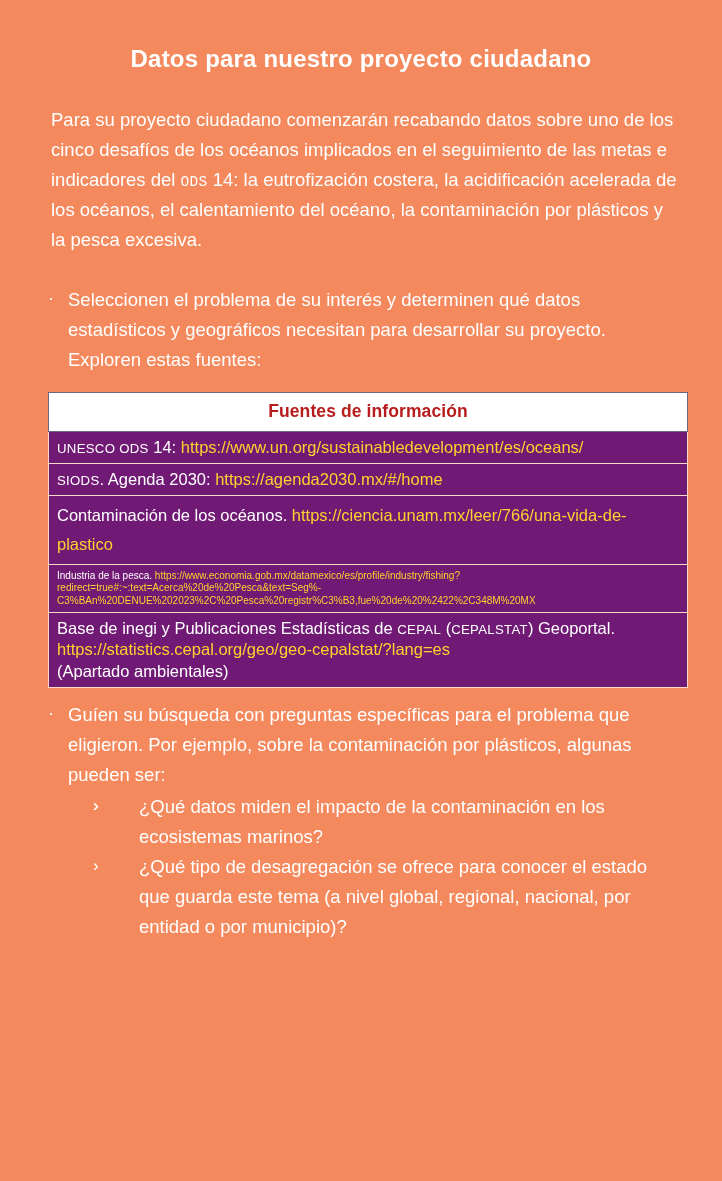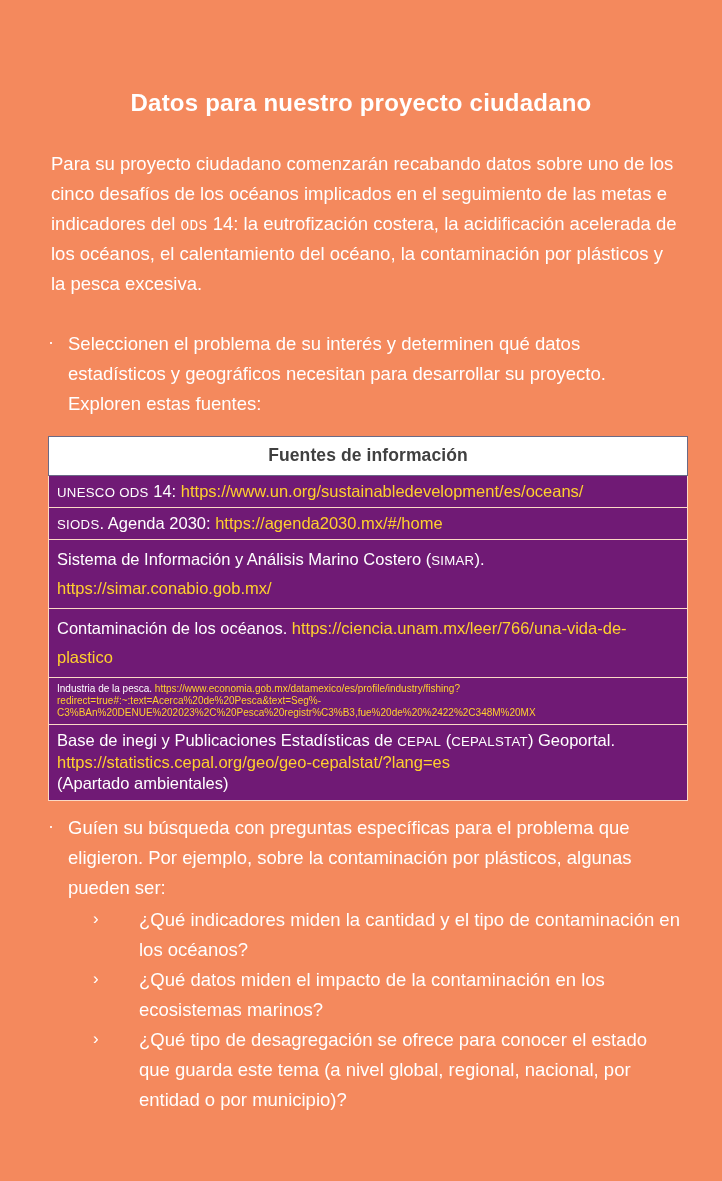--- a/index.html
+++ b/index.html
@@ -22,21 +22,20 @@
 
   
   .title {
     color: #FFFFFF;
     font-size: 24px;
     font-weight: bold;
     text-align: center;
     letter-spacing: 0.2px;
     padding: 45px 40px 0 40px;
     line-height: 1.2;
-    margin-top: 44px;
   }
 
   
   .intro {
     color: #FFFFFF;
     font-size: 18.5px;
     line-height: 1.62;
     padding: 31px 42px 0 51px;
     text-align: left;
   }
@@ -69,21 +68,21 @@
   .table-wrap {
     margin: 17px 34px 0 48px;
   }
   .tbl {
     width: 100%;
     border-collapse: collapse;
     table-layout: fixed;
   }
   .tbl th {
     background: #FFFFFF;
-    color: #404040;
+    color: #b91c1c;
     font-size: 17.5px;
     font-weight: bold;
     text-align: center;
     padding: 8px 6px 9px 6px;
     border: 1px solid #6A6A86;
     letter-spacing: 0.1px;
   }
   .tbl td {
     background: #701a75;
     color: #FFFFFF;
@@ -155,25 +154,20 @@
       </thead>
       <tbody>
         <tr>
           <td>
             <span class="sc">UNESCO ODS</span><span> 14: </span><span class="url">https://www.un.org/sustainabledevelopment/es/oceans/</span>
           </td>
         </tr>
         <tr>
           <td>
             <span class="sc">SIODS</span><span>. Agenda 2030: </span><span class="url">https://agenda2030.mx/#/home</span>
-          </td>
-        </tr>
-        <tr>
-          <td class="loose">
-            <span>Sistema de Información y Análisis Marino Costero (</span><span class="sc">SIMAR</span><span>). </span><span class="url">https://simar.conabio.gob.mx/</span>
           </td>
         </tr>
         <tr>
           <td class="loose">
             <span>Contaminación de los océanos. </span><span class="url">https://ciencia.unam.mx/leer/766/una-vida-de-plastico</span>
           </td>
         </tr>
         <tr>
           <td class="tight">
             <span>Industria de la pesca. </span><span class="url">https://www.economia.gob.mx/datamexico/es/profile/industry/fishing?redirect=true#:~:text=Acerca%20de%20Pesca&amp;text=Seg%-C3%BAn%20DENUE%202023%2C%20Pesca%20registr%C3%B3,fue%20de%20%2422%2C348M%20MX</span>
@@ -189,21 +183,20 @@
   </div>
 
   <div class="bullet-block2">
     <div class="bullet">
       <span class="dot">·</span>
       <span>Guíen su búsqueda con preguntas específicas para el problema que eligieron. Por ejemplo, sobre la contaminación por plásticos, algunas pueden ser:</span>
     </div>
     <div class="sub-list">
       <div class="sub-item">
         <span class="chev">›</span>
-        <span>¿Qué indicadores miden la cantidad y el tipo de contaminación en los océanos?</span>
       </div>
       <div class="sub-item">
         <span class="chev">›</span>
         <span>¿Qué datos miden el impacto de la contaminación en los ecosistemas marinos?</span>
       </div>
       <div class="sub-item">
         <span class="chev">›</span>
         <span>¿Qué tipo de desagregación se ofrece para conocer el estado que guarda este tema (a nivel global, regional, nacional, por entidad o por municipio)?</span>
       </div>
     </div>

